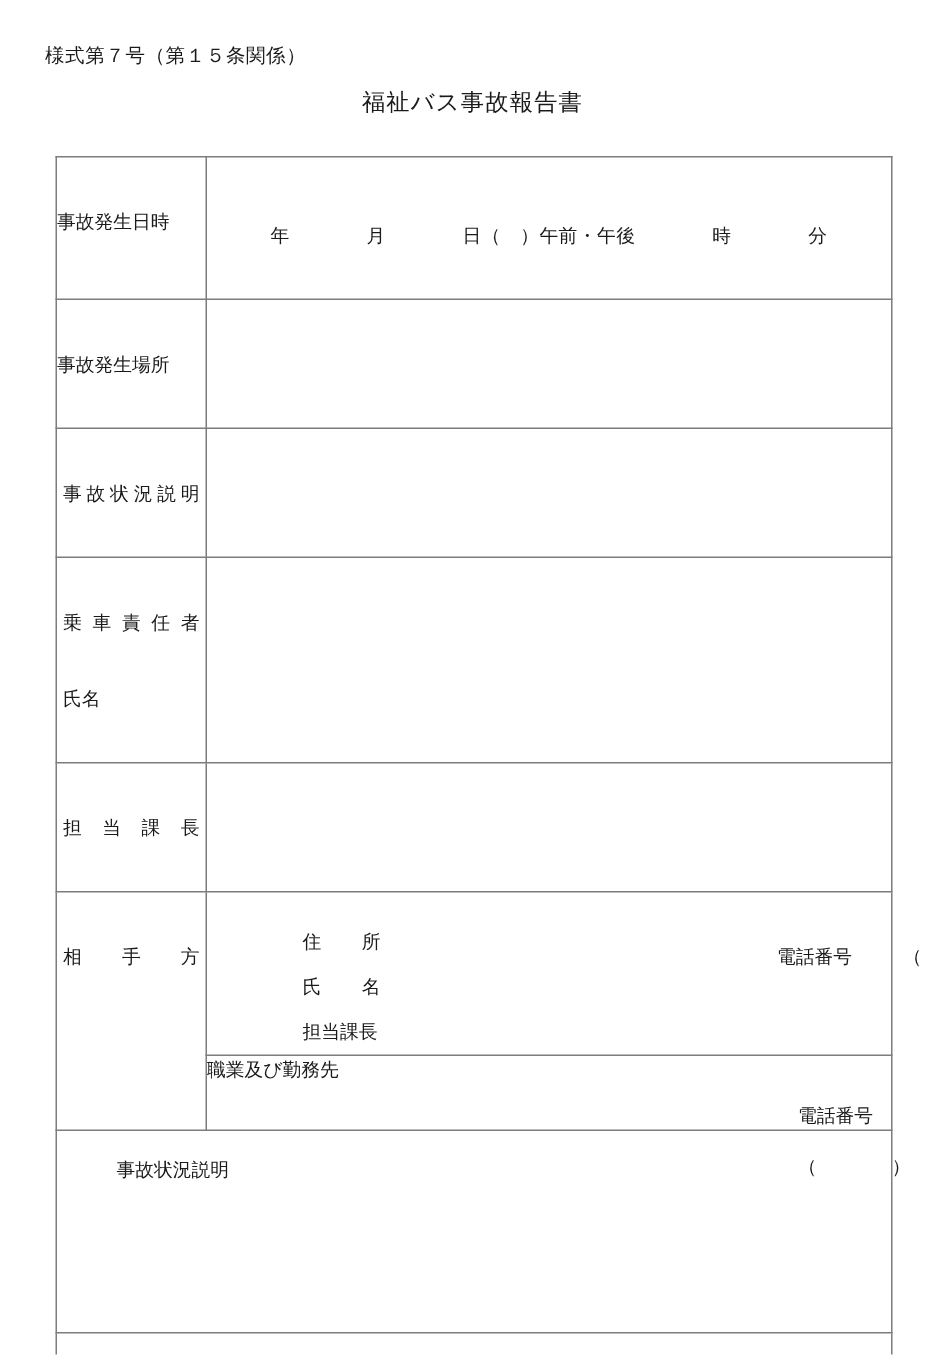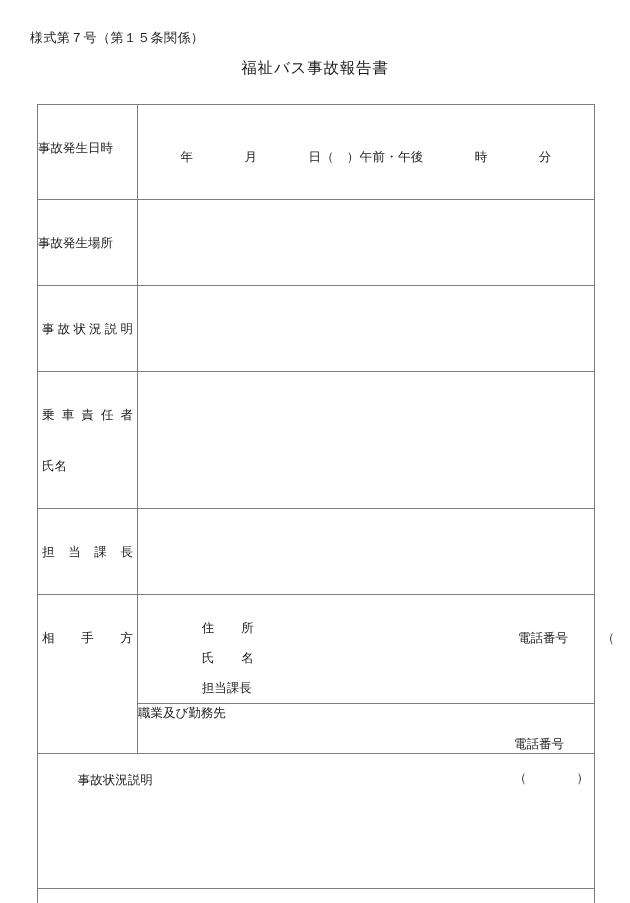--- a/index.html
+++ b/index.html
@@ -140,21 +140,21 @@
   }
   .tel-top { top: 34px; }
 
   .party-job {
     position: relative;
     height: 49px;
     padding: 6px 0 0 8px;
   }
   .party-job .tel-bottom {
     position: absolute;
-    left: 376px;
+    left: 394px;
     top: 31px;
   }
 
   
   .section-cell {
     padding: 6px 0 0 8px;
     white-space: pre;
   }
   .sec-desc { height: 134px; }
   .sec-diagram { height: 245px; }

